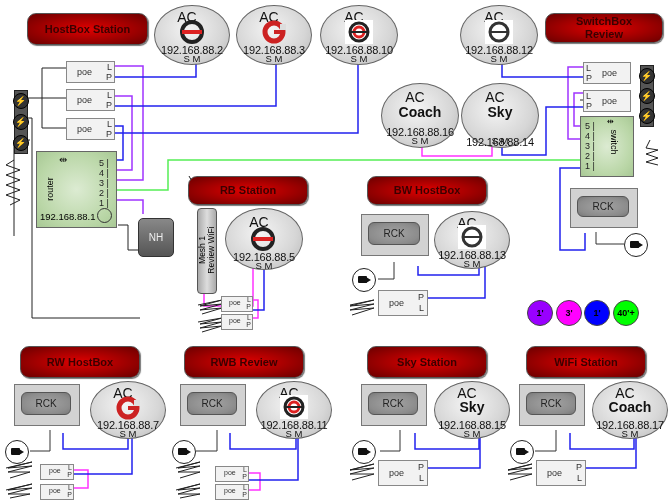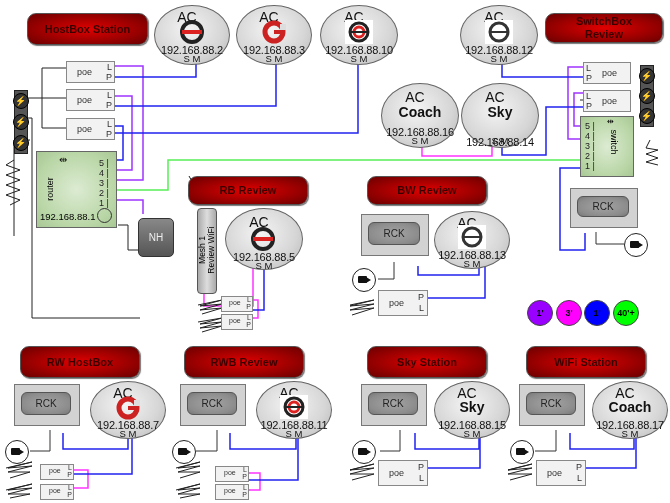--- a/index.html
+++ b/index.html
@@ -109,24 +109,24 @@
   </g>
 </svg>
 
 <div class="banner" style="left:27px;top:13px;width:119px;height:30px;">
     <span>HostBox Station</span>
   </div>
 <div class="banner" style="left:545px;top:13px;width:118px;height:30px;padding:0 20px;box-sizing:border-box;">
     <span>SwitchBox Review</span>
   </div>
 <div class="banner" style="left:188px;top:176px;width:118px;height:27px;">
-    <span>RB Review</span>
+    <span>RB Station</span>
   </div>
 <div class="banner" style="left:367px;top:176px;width:118px;height:27px;">
-    <span>BW Review</span>
+    <span>BW HostBox</span>
   </div>
 <div class="banner" style="left:20px;top:346px;width:118px;height:30px;">
     <span>RW HostBox</span>
   </div>
 <div class="banner" style="left:184px;top:346px;width:118px;height:30px;">
     <span>RWB Review</span>
   </div>
 <div class="banner" style="left:367px;top:346px;width:118px;height:30px;">
     <span>Sky Station</span>
   </div>

